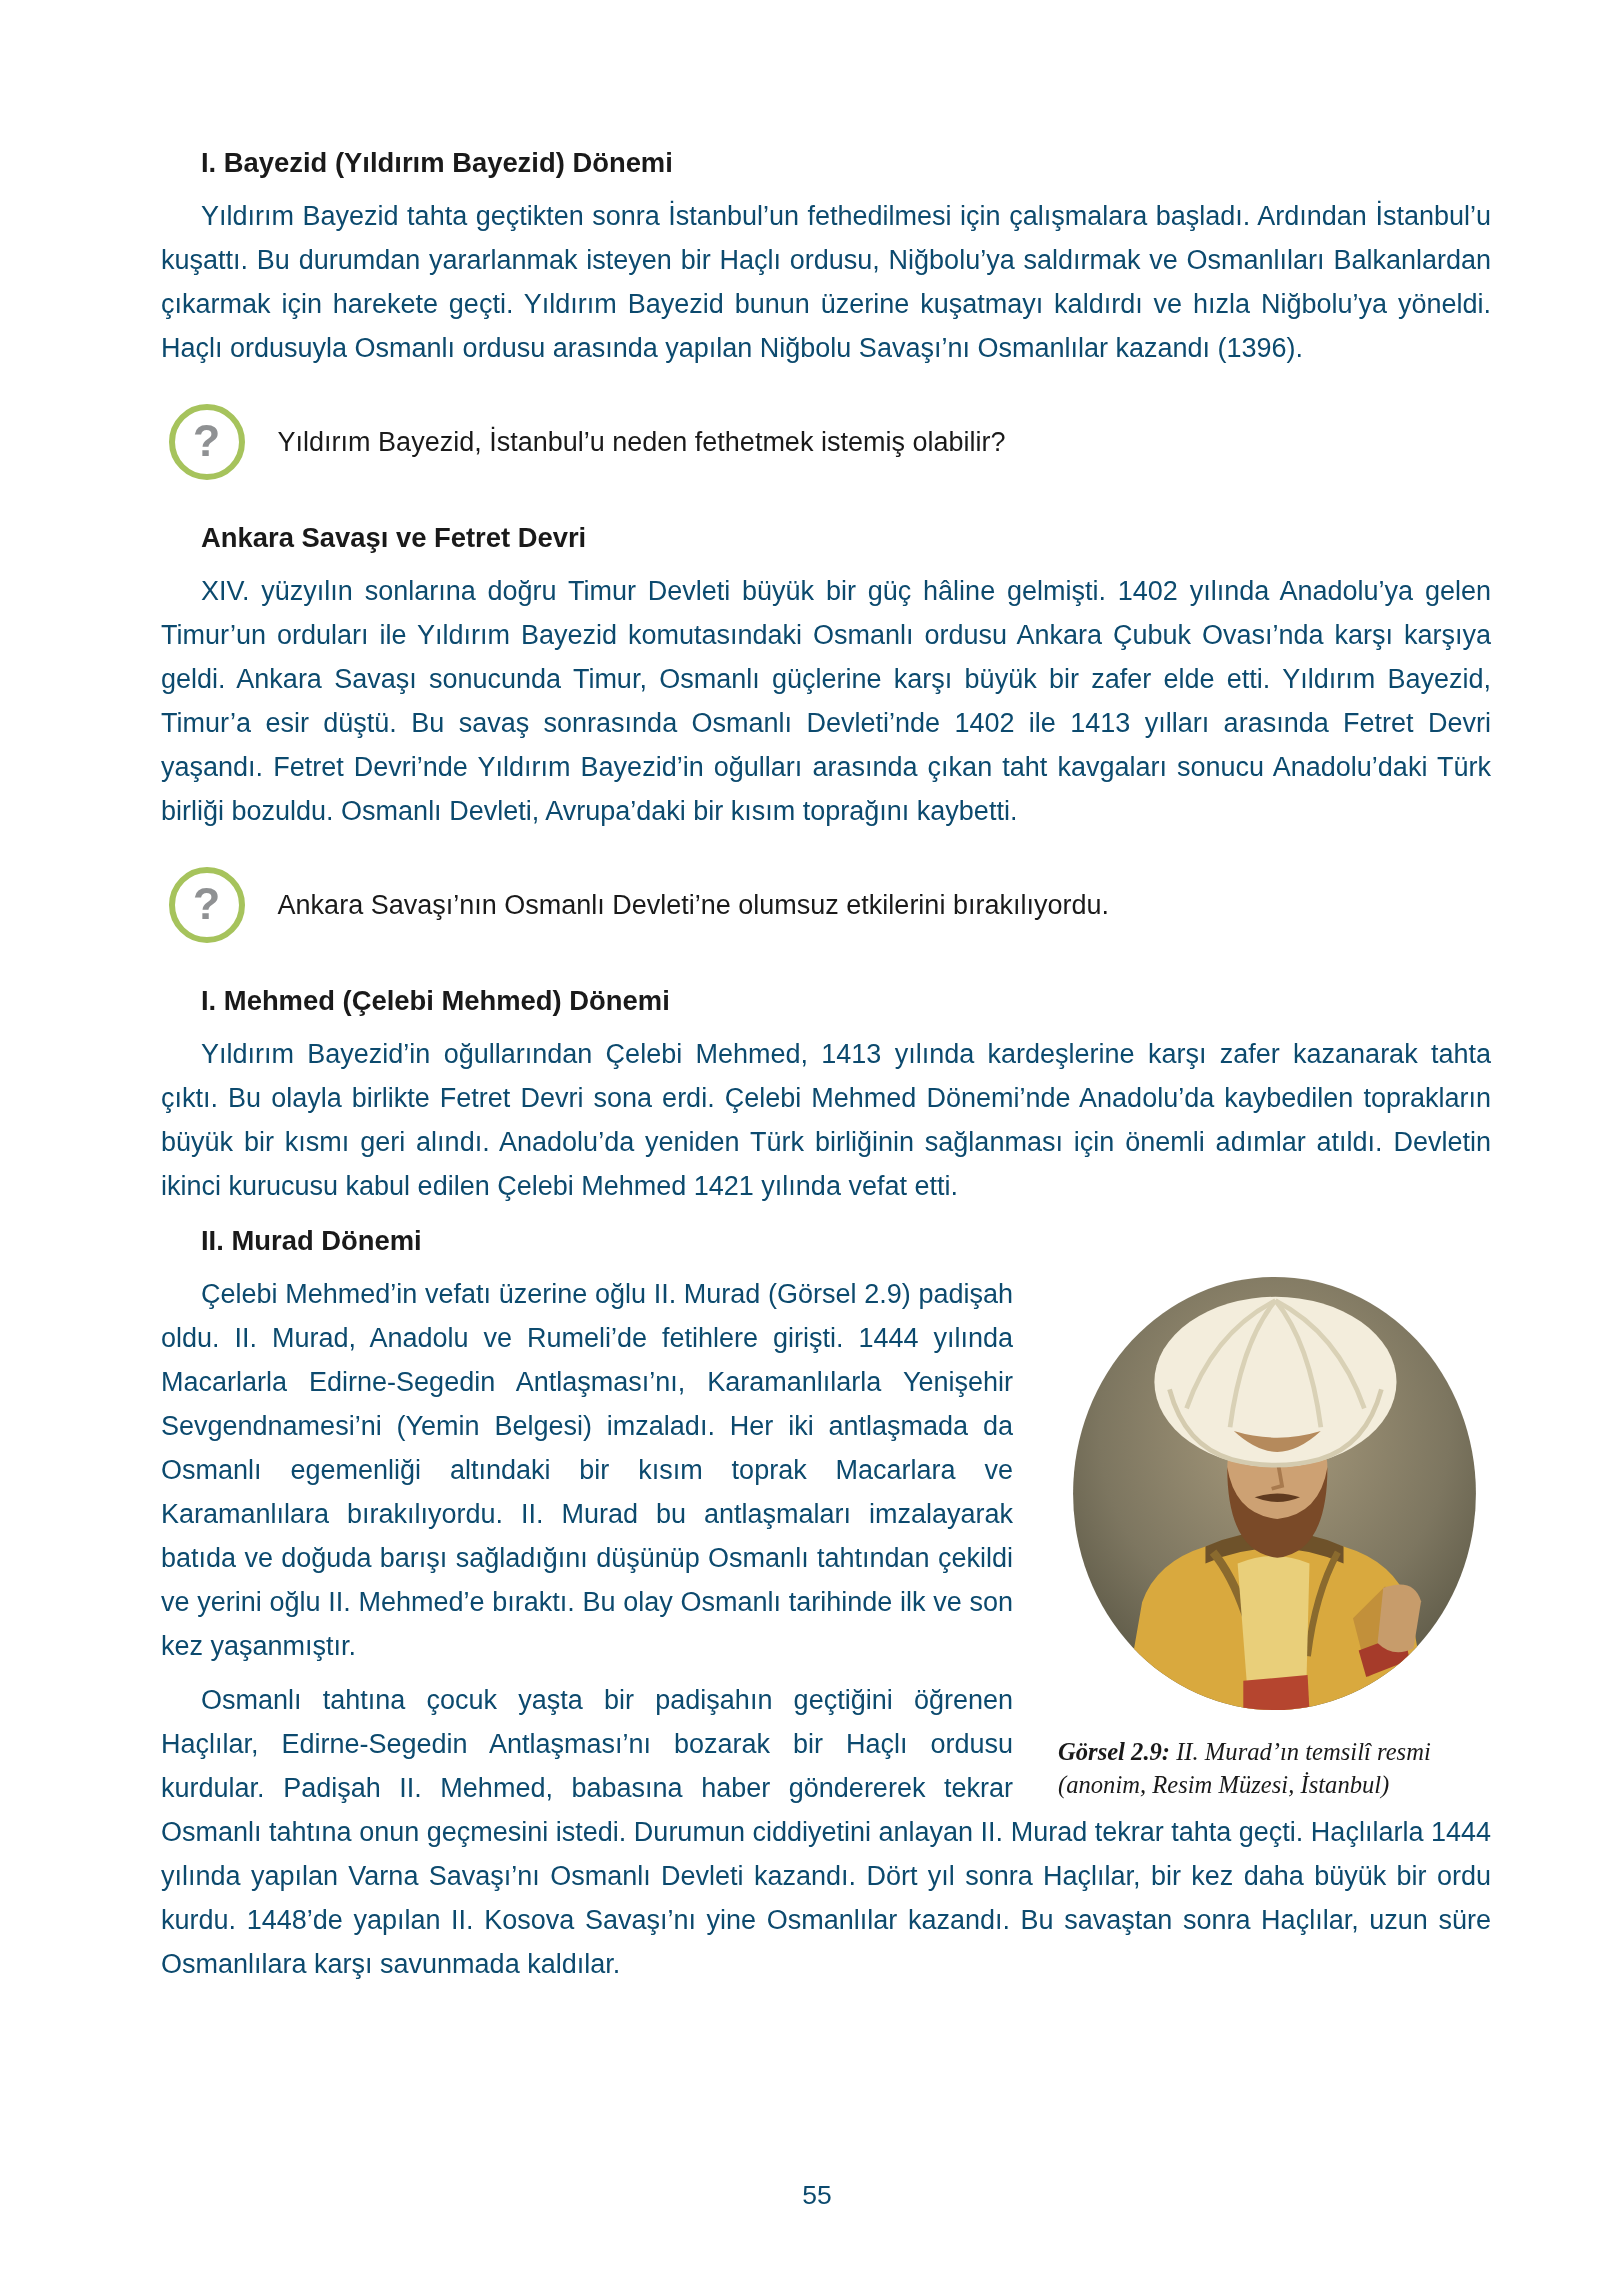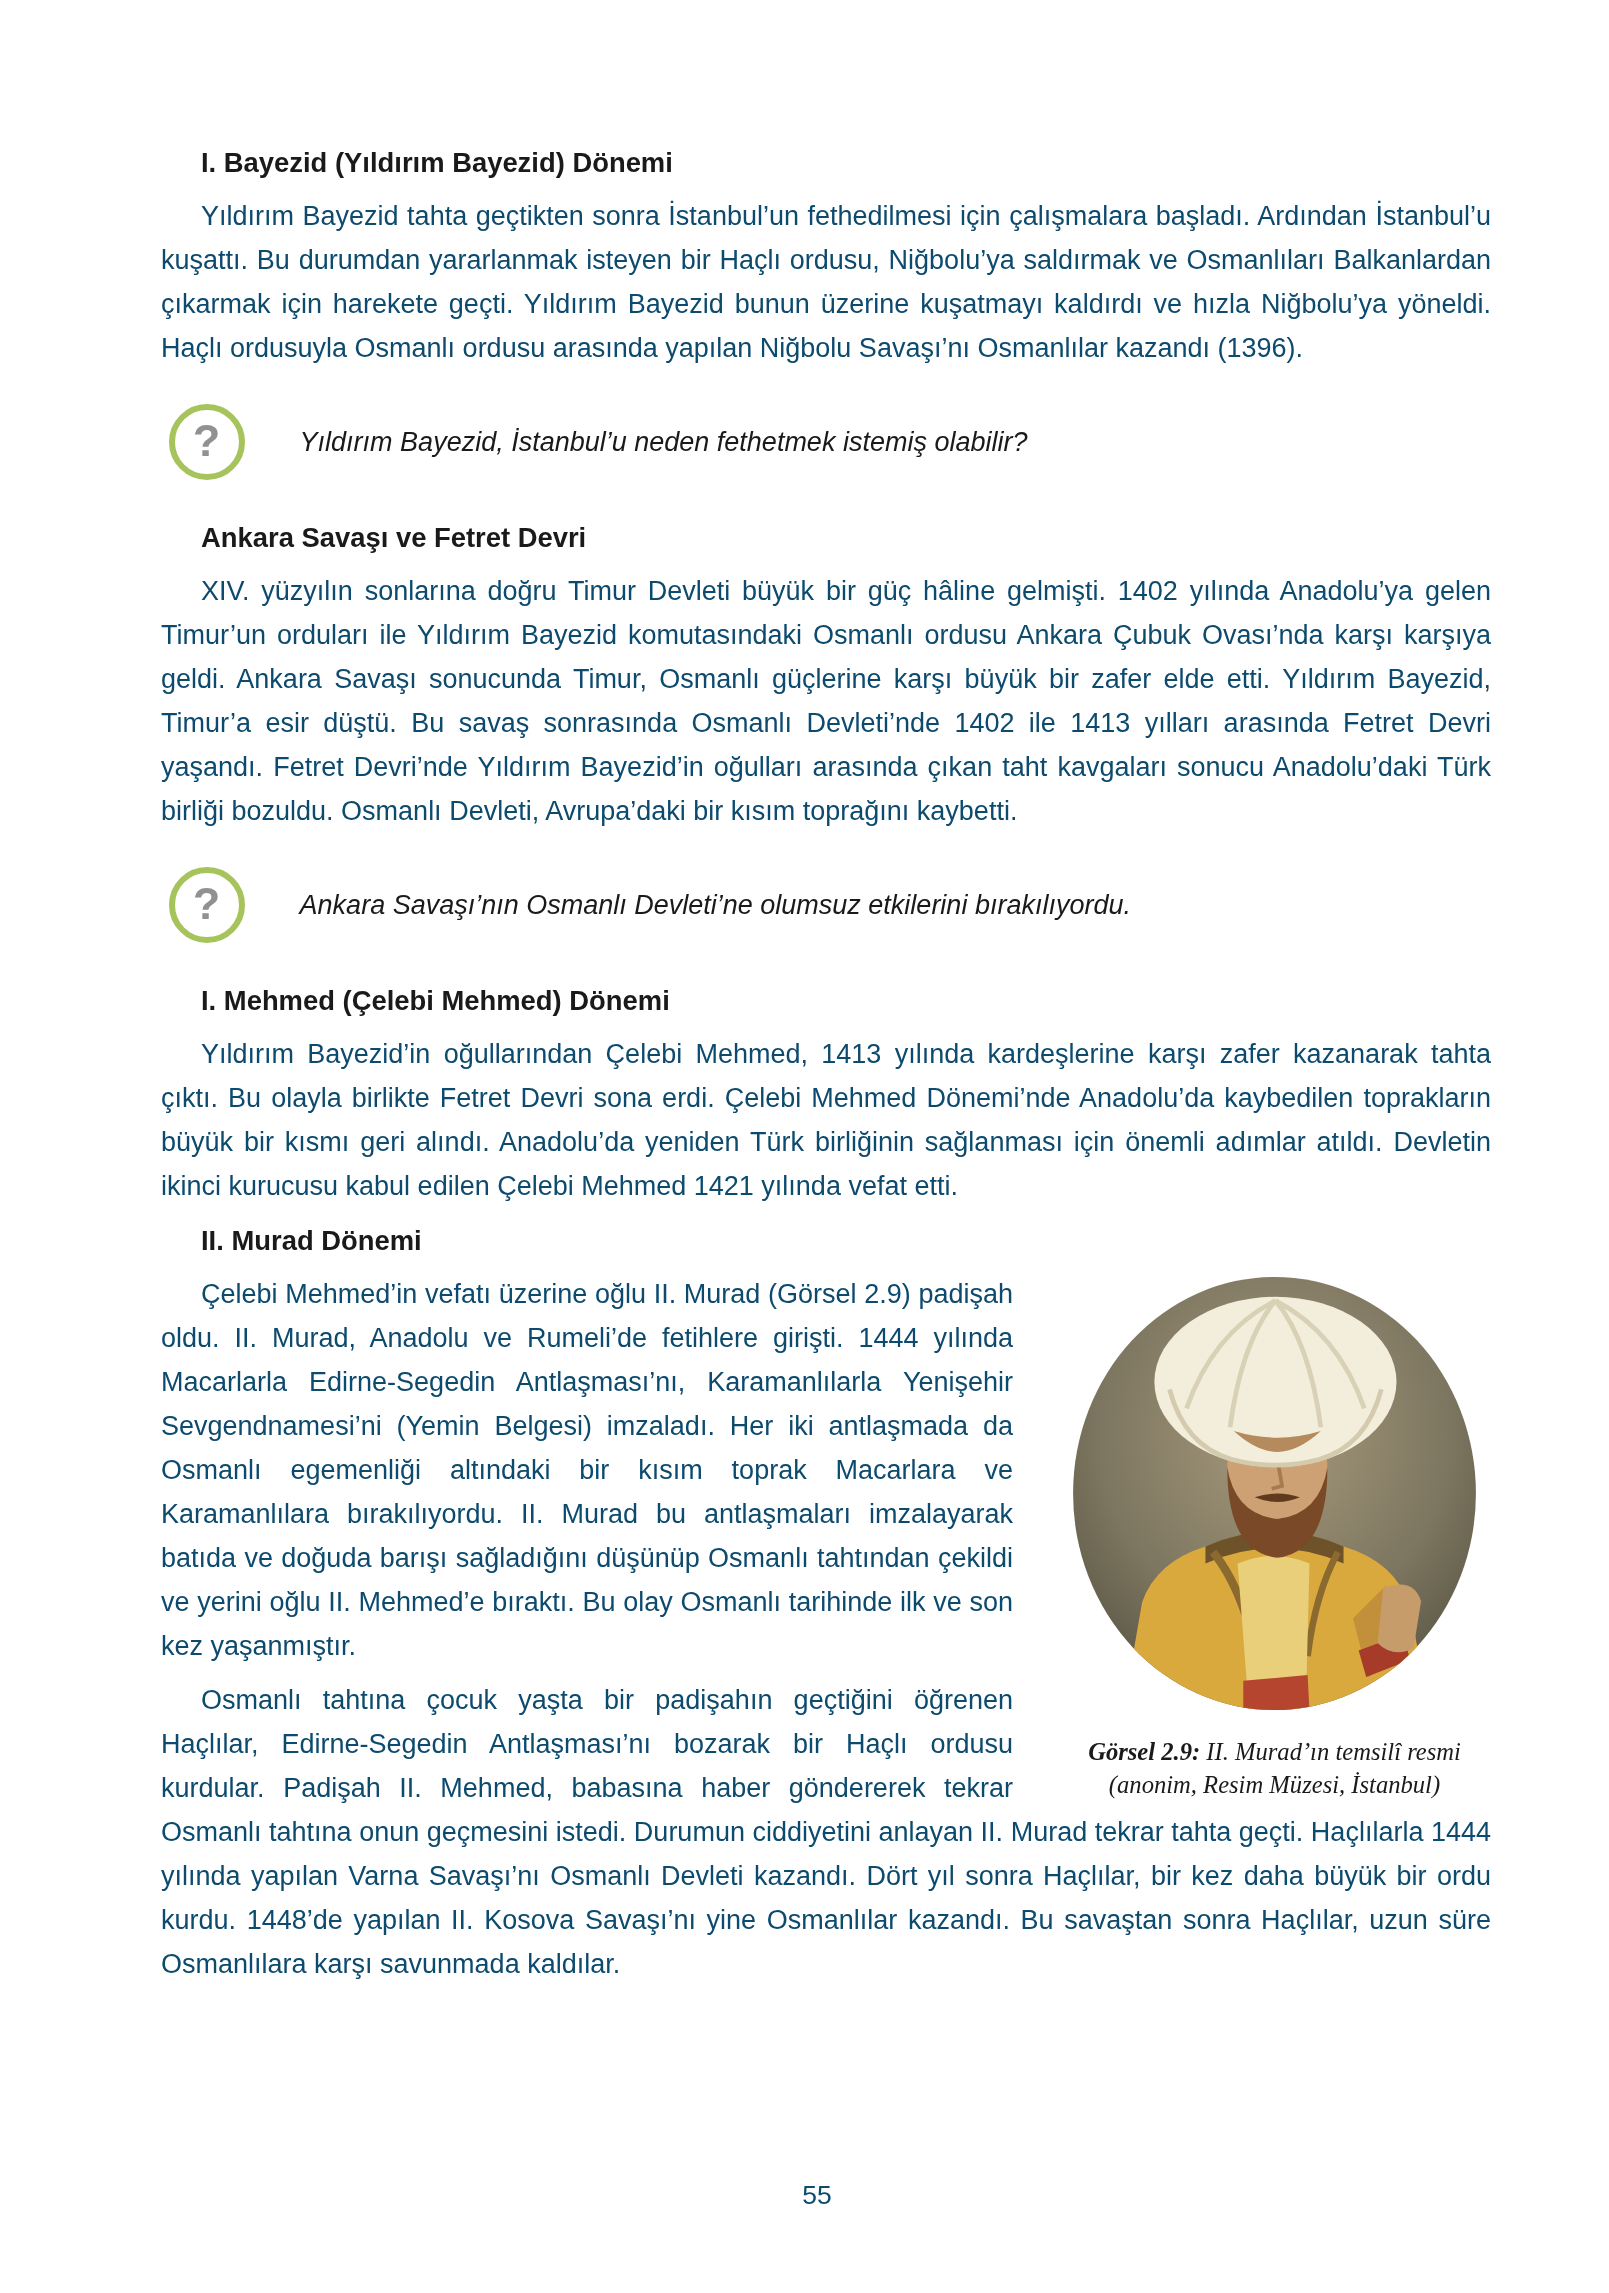--- a/index.html
+++ b/index.html
@@ -49,24 +49,23 @@
     display:flex; align-items:center; justify-content:center;
   }
   .q-glyph {
     color:#8f9193;
     font-size:45px;
     font-weight:bold;
     line-height:1;
     transform:translateY(-1.9px);
   }
   .q-text {
-    font-style:italic;
     font-size:27px;
     line-height:38px;
-    margin-left:55px;
+    margin-left:33px;
     color:#1a1a1a;
   }
 
   .flow::after { content:""; display:block; clear:both; }
 
   .figure {
     float:right;
     width:433px;
     margin:3.8px 0 5.7px 45px;
     text-align:center;
@@ -74,21 +73,21 @@
   .portrait { width:407px; height:435px; margin:0 auto; }
   .portrait svg { display:block; }
 
   .caption {
     font-family:"Liberation Serif", serif;
     font-style:italic;
     font-size:24.6px;
     line-height:33px;
     margin-top:24.6px;
     color:#1a1a1a;
-    text-align:center;
+    text-align:left;
   }
   .caption-label { font-weight:bold; }
 
   .page-number {
     position:absolute;
     left:12px; bottom:83px;
     width:100%;
     text-align:center;
     font-size:26.5px;
     color:#0c4a6e;

